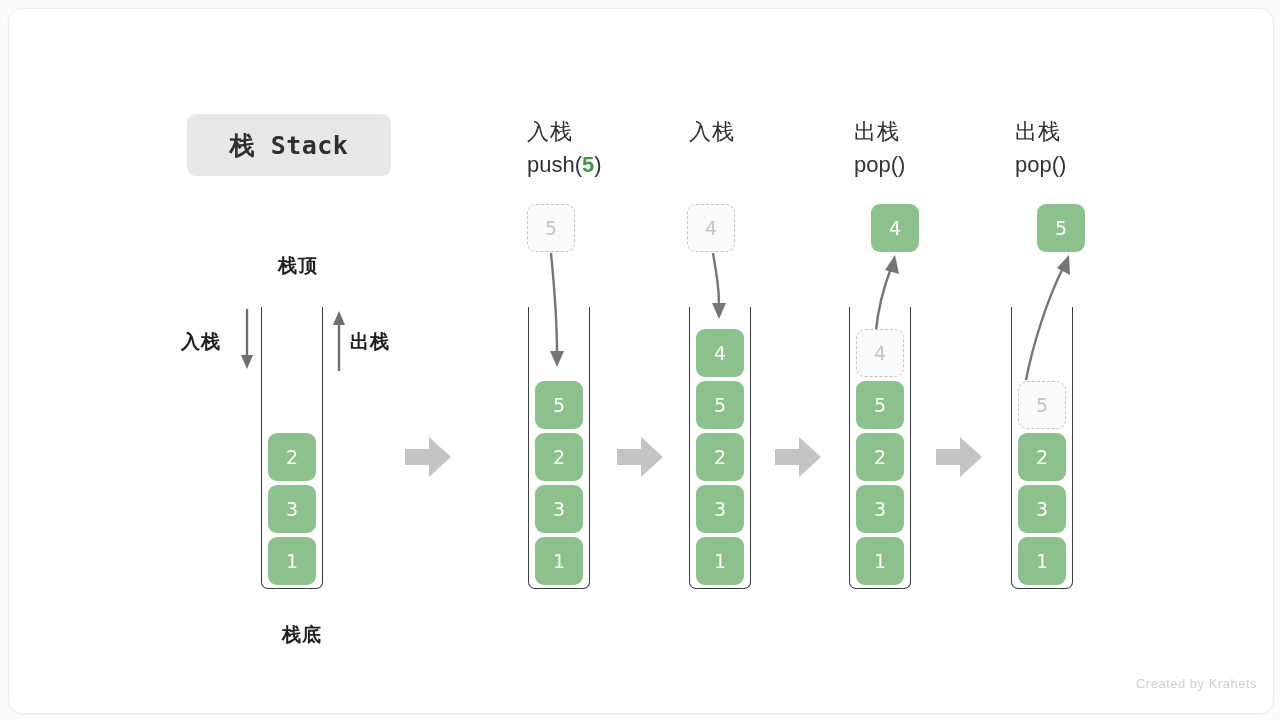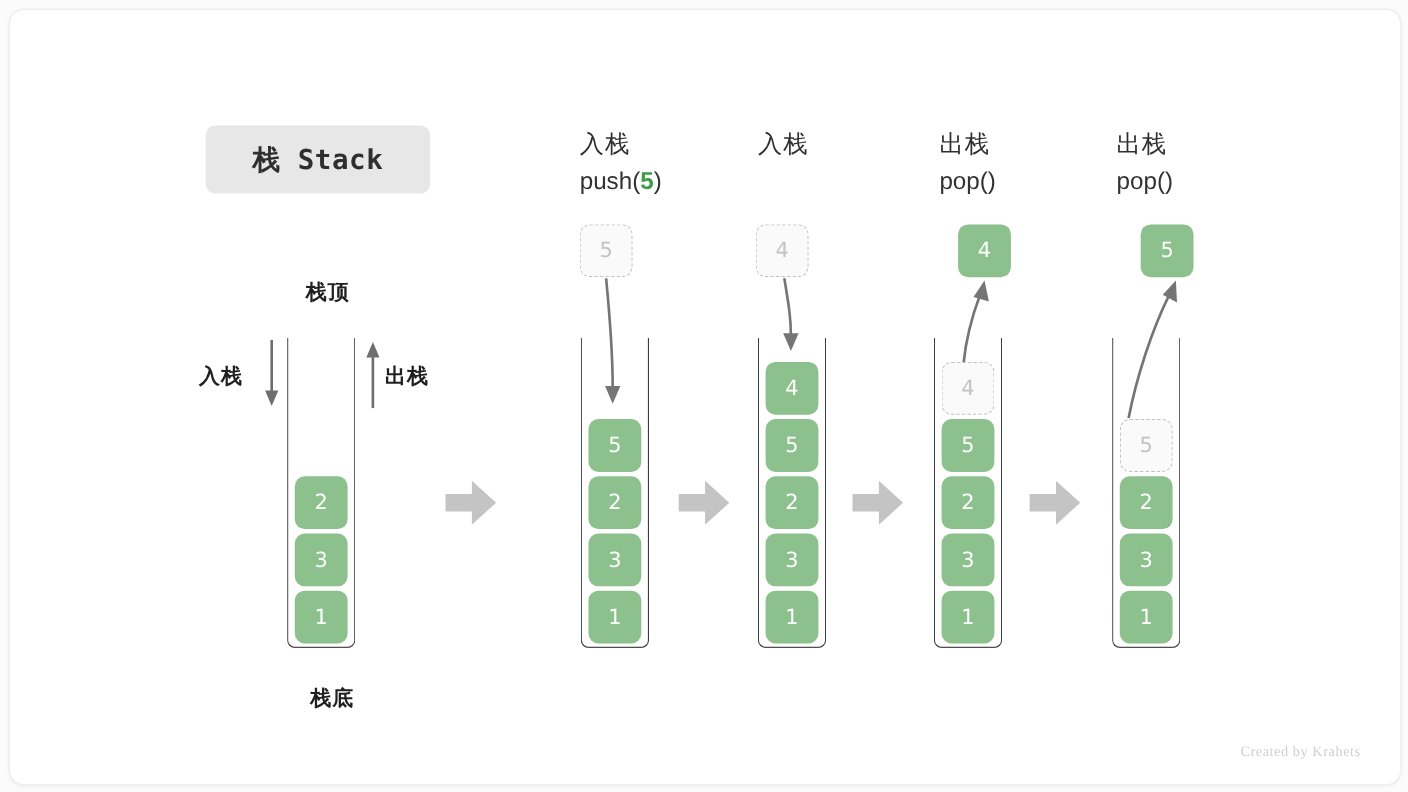--- a/index.html
+++ b/index.html
@@ -110,23 +110,23 @@
   .label-bold {
     font-size: 19px;
     font-weight: bold;
     color: #1f1f1f;
     letter-spacing: 1px;
     white-space: nowrap;
   }
 
   
   #credit {
-    right: 36px;
+    right: 16px;
     bottom: 22px;
-    font-family: Liberation Serif, serif;
+    font-family: Liberation Sans, sans-serif;
     font-size: 13px;
     color: #cfcfcf;
     letter-spacing: 0.5px;
   }
 
   svg { overflow: visible; }
 </style>
 </head>
 <body>
 

